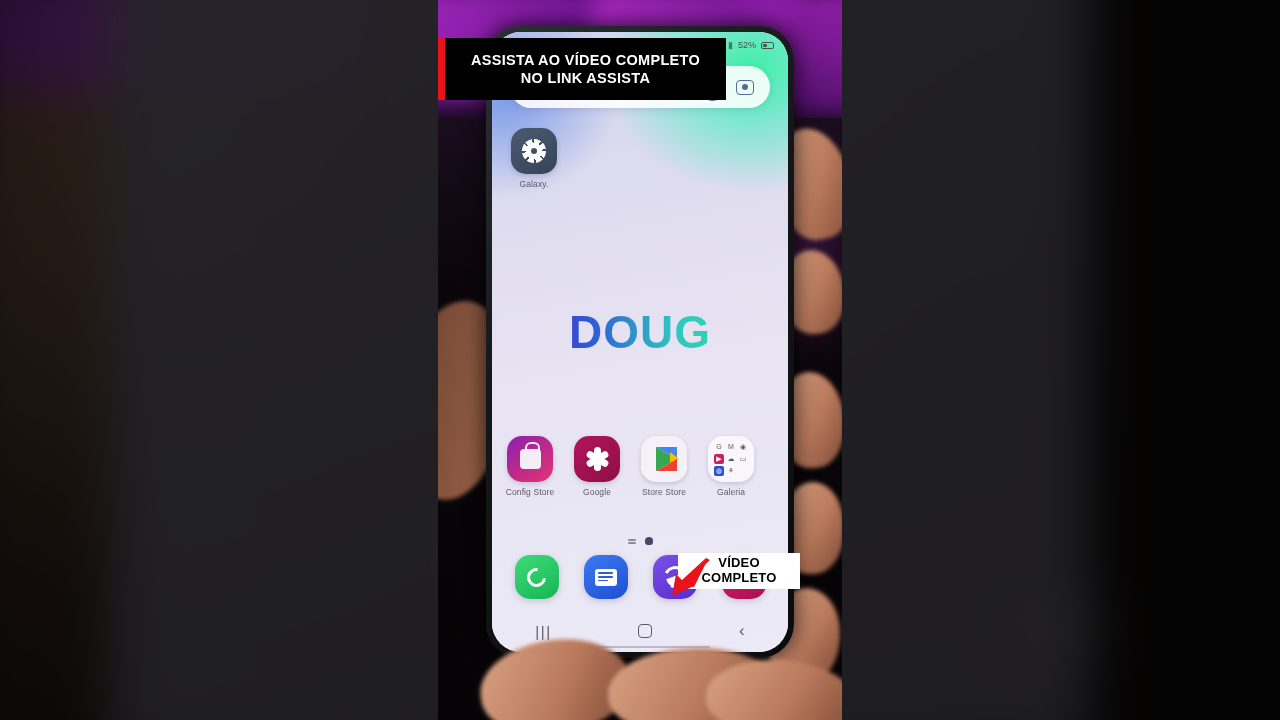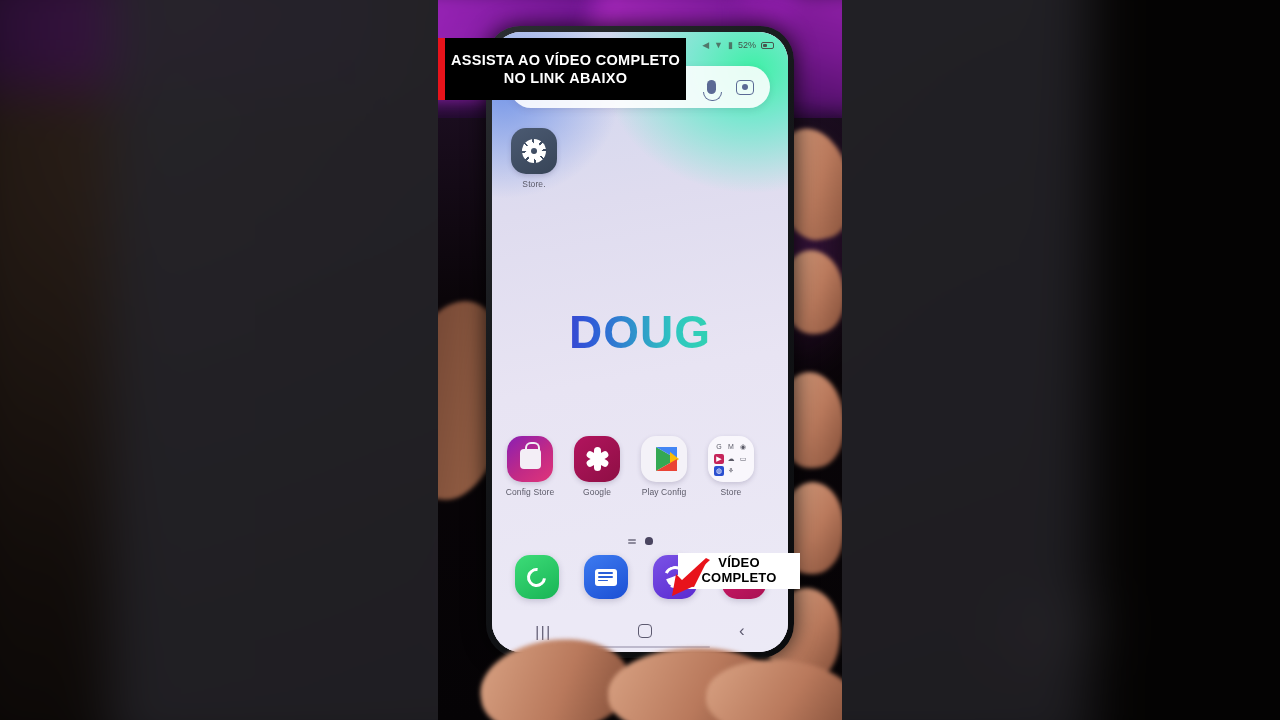--- a/index.html
+++ b/index.html
@@ -201,21 +201,21 @@
   
   .navbar { position:absolute; left:0; right:0; bottom:0; height:42px;
     display:flex; align-items:center; justify-content:space-around; background:rgba(236,233,247,.6); }
   .nav-recents { color:#5d5a70; font-size:15px; letter-spacing:1.5px; }
   .nav-home { width:14px; height:14px; border:1.8px solid #5d5a70; border-radius:4px; }
   .nav-back { color:#5d5a70; font-size:17px; }
   .nav-pill { position:absolute; left:50%; transform:translateX(-50%); bottom:4px;
     width:140px; height:2.5px; background:#bdb9cc; border-radius:2px; }
 
   
-  .banner { position:absolute; left:438px; top:38px; width:248px; height:62px;
+  .banner { position:absolute; left:438px; top:38px; width:288px; height:62px;
     background:#000; border-left:7px solid #e8131b;
     display:flex; flex-direction:column; align-items:center; justify-content:center; gap:2px; }
   .banner div { color:#fff; font-size:14.5px; font-weight:bold; letter-spacing:.3px;
     text-shadow:1px 1px 0 #000; white-space:nowrap; }
 
   .callout { position:absolute; left:678px; top:553px; width:122px; height:36px;
     background:#fff; display:flex; flex-direction:column; align-items:center; justify-content:center; }
   .callout div { color:#000; font-size:13px; font-weight:bold; line-height:1.12; letter-spacing:.2px; }
   .arrow { position:absolute; left:664px; top:556px; width:48px; height:44px; }
 </style>
@@ -280,21 +280,21 @@
         </div>
 
         <div class="appicon" style="left:14px; top:96px;">
           <div class="app-sq ic-config">
             <div class="gear">
               <div class="ring"></div>
                 <div class="inner"></div>
                 <div class="hole"></div>
             </div>
           </div>
-          <div class="app-lb">Store.</div>
+          <div class="app-lb">Galaxy.</div>
         </div>
 
         <div class="logo">
           <div class="logo-doug">DOUG</div>
         </div>
 
         <div class="appicon" style="left:10px; top:404px;">
           <div class="app-sq ic-galaxy">
               <div class="bag"></div>
             </div>
@@ -313,37 +313,37 @@
             </div>
           </div>
           <div class="app-lb">Google</div>
         </div>
         <div class="appicon" style="left:144px; top:404px;">
           <div class="app-sq ic-play">
             <div class="tri">
                 <span class="tri-y"></span>
               </div>
           </div>
-          <div class="app-lb">Play Config</div>
+          <div class="app-lb">Store Store</div>
         </div>
         <div class="appicon" style="left:211px; top:404px;">
           <div class="app-sq ic-folder">
             <div class="mini">
               <span>G</span>
               <span>M</span>
               <span>◉</span>
               <span class="fill-r">▶</span>
               <span>☁</span>
               <span>▭</span>
               <span class="fill-b">◍</span>
               <span>⚘</span>
               <span></span>
             </div>
           </div>
-          <div class="app-lb">Store</div>
+          <div class="app-lb">Galeria</div>
         </div>
 
         <div class="dots">
           <span class="dot-bars"></span>
           <span class="dot-home"></span>
         </div>
 
         <div class="dock">
           <div class="dock-ic d-phone">
             <span class="handset"></span>
@@ -372,21 +372,21 @@
       </div>
     </div>
 
     <div class="finger fb1"></div>
     <div class="finger fb2"></div>
     <div class="finger fb3"></div>
   </div>
 
   <div class="banner">
     <div>ASSISTA AO VÍDEO COMPLETO</div>
-    <div>NO LINK ABAIXO</div>
+    <div>NO LINK ASSISTA</div>
   </div>
 
   <div class="callout">
     <div>VÍDEO</div>
     <div>COMPLETO</div>
   </div>
   <svg class="arrow" viewBox="0 0 48 44">
     <path d="M46 4 L22 26 L30 30 L8 40 L12 18 L18 24 L42 2 Z" fill="#e8131b"></path>
     <path d="M44 3 L18 25 L8 40 L24 30 L30 31 Z" fill="#e8131b"></path>
   </svg>

